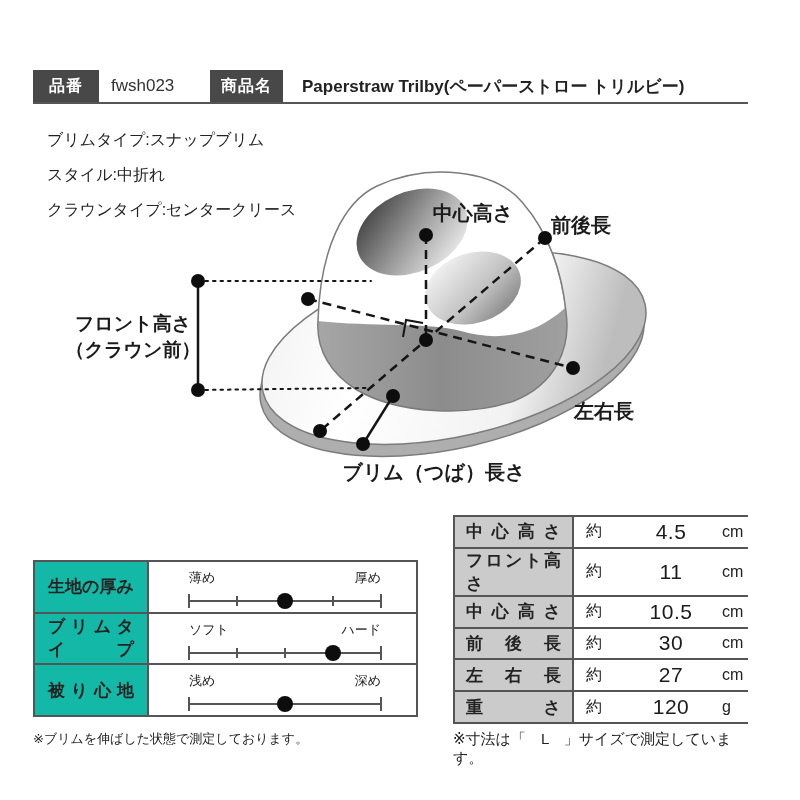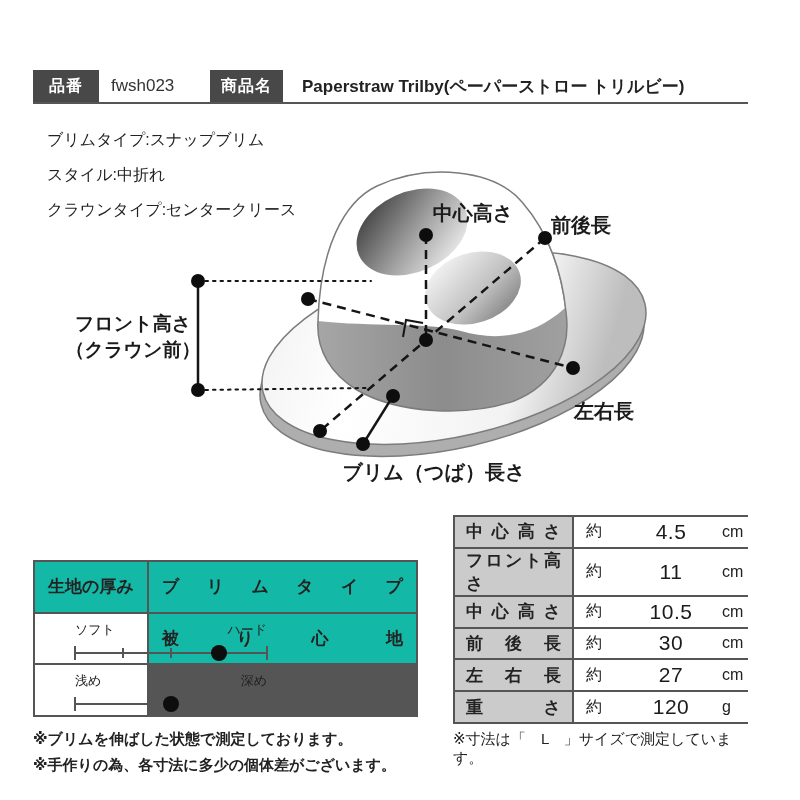--- a/index.html
+++ b/index.html
@@ -45,21 +45,21 @@
               display:grid;grid-template-columns:117px 1fr;grid-template-rows:repeat(6,1fr);gap:2px;box-sizing:border-box;}
   .size-label{background:#cbcbcb;display:flex;align-items:center;}
   .size-label span{display:block;width:100%;padding:0 11px;font-size:17px;font-weight:600;color:#222;
                    text-align:justify;text-align-last:justify;}
   .size-value{background:#fff;display:flex;align-items:center;}
   .approx{width:34px;margin-left:12px;font-size:16px;font-weight:500;}
   .val{flex:1;text-align:center;font-size:21px;letter-spacing:.5px;color:#1b1b1b;}
   .unit{width:54px;font-size:16px;font-weight:500;}
 
   
-  .footnotes-left{position:absolute;left:33px;top:708px;font-size:15px;line-height:26px;font-weight:700;color:#222;}
+  .footnotes-left{position:absolute;left:33px;top:708px;font-size:13px;line-height:26px;font-weight:400;color:#222;}
   .footnote-right{position:absolute;left:453px;top:712px;font-size:15px;font-weight:500;color:#222;}
 </style>
 </head>
 <body>
 
 <div class="page">
 
   <div class="header-rule"></div>
   <div class="tag-box tag-itemno">
     <span>品番</span>
@@ -140,20 +140,37 @@
     <text class="dlabel dlabel-sm" x="133" y="312" text-anchor="middle">フロント高さ</text>
     <text class="dlabel dlabel-sm" x="133" y="338" text-anchor="middle">（クラウン前）</text>
     <text class="dlabel" x="604" y="400" text-anchor="middle">左右長</text>
     <text class="dlabel" x="434" y="461" text-anchor="middle">ブリム（つば）長さ</text>
   </svg>
 
   <div class="feel-table">
     <div class="feel-label">
         <span>生地の厚み</span>
       </div>
+    <div class="feel-cell">
+      <div class="slider">
+        <div class="slider-labels">
+          <span>薄め</span>
+          <span>厚め</span>
+        </div>
+        <div class="track">
+          <div class="track-line"></div>
+          <div class="tick tick-end" style="left:0%"></div>
+          <div class="tick tick-mid" style="left:25%"></div>
+          <div class="tick tick-mid" style="left:50%"></div>
+          <div class="tick tick-mid" style="left:75%"></div>
+          <div class="tick tick-end" style="left:100%"></div>
+          <div class="dot" style="left:50%"></div>
+        </div>
+      </div>
+    </div>
 
     <div class="feel-label">
         <span>ブリムタイプ</span>
       </div>
     <div class="feel-cell">
       <div class="slider">
         <div class="slider-labels">
           <span>ソフト</span>
           <span>ハード</span>
         </div>
@@ -234,17 +251,16 @@
       </div>
     <div class="size-value">
       <span class="approx">約</span>
       <span class="val">120</span>
       <span class="unit">g</span>
     </div>
   </div>
 
   <div class="footnotes-left">
     <div>※ブリムを伸ばした状態で測定しております。</div>
-    <div>※手作りの為、各寸法に多少の個体差がございます。</div>
   </div>
   <div class="footnote-right">※寸法は「　L　」サイズで測定しています。</div>
 
 </div>
 
 </body></html>

